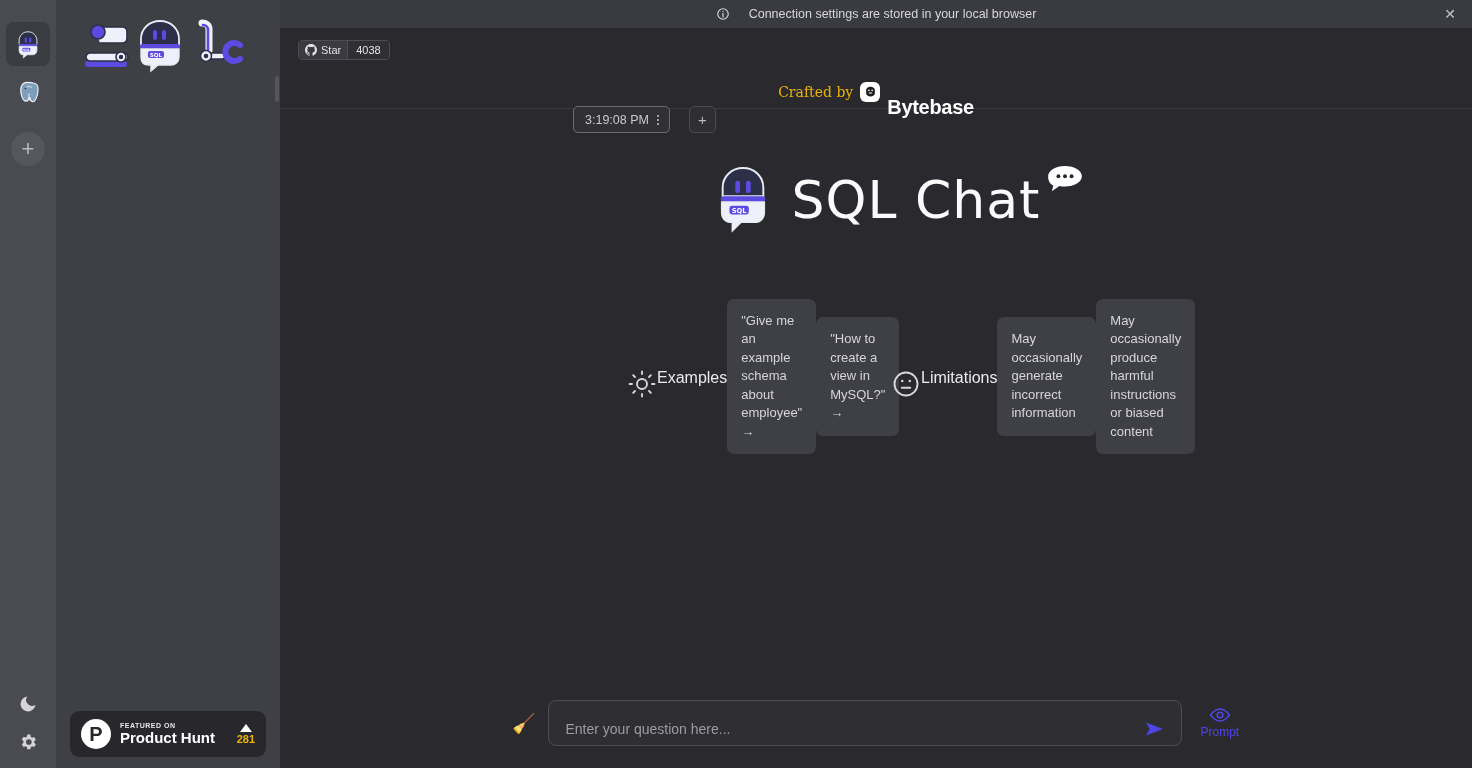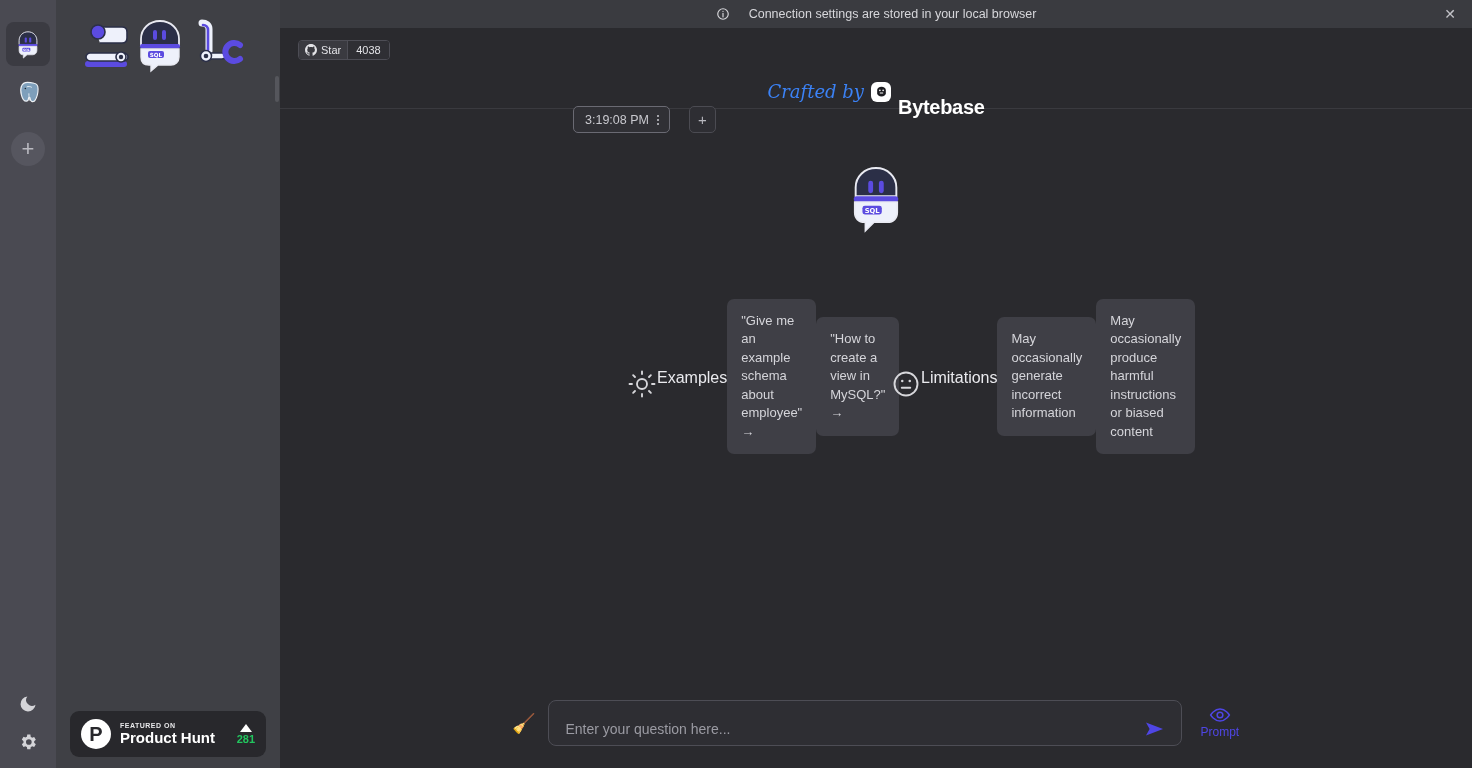--- a/index.html
+++ b/index.html
@@ -65,21 +65,21 @@
   }
   .ph-logo {
     width: 30px; height: 30px; border-radius: 50%;
     background: #ffffff; color: #28282c;
     display: flex; align-items: center; justify-content: center;
     font-size: 20px; font-weight: bold; line-height: 1;
   }
   .ph-text { flex: 1 1 auto; }
   .ph-kicker { font-size: 7px; letter-spacing: .5px; font-weight: bold; color: #e8e8ea; }
   .ph-name { font-size: 15px; font-weight: bold; color: #ffffff; line-height: 1.15; }
-  .ph-vote { text-align: center; color: #22c55e; }
+  .ph-vote { text-align: center; color: #eab308; }
   .ph-tri {
     width: 0; height: 0; margin: 0 auto 1px;
     border-left: 6px solid transparent; border-right: 6px solid transparent;
     border-bottom: 8px solid #ffffff;
   }
   .ph-count { font-size: 11px; font-weight: bold; }
 
   
   .main { flex: 1 1 auto; height: 768px; display: flex; flex-direction: column; background: #2a2a2e; }
 
@@ -107,21 +107,21 @@
   }
   .star-count {
     display: flex; align-items: center;
     background: #2f2f34; color: #e3e3e7; padding: 0 8px;
     border-left: 1px solid #4d4d55;
   }
   .crafted {
     position: absolute; left: 0; right: 0; top: 36px;
     display: flex; align-items: center; justify-content: center; gap: 7px;
   }
-  .crafted-by { font-family: "DejaVu Serif", serif; font-style: italic; font-size: 18px; color: #3b82f6; }
+  .crafted-by { font-family: "DejaVu Serif", serif; font-size: 14px; color: #eab308; }
   .bb-mark {
     width: 20px; height: 20px; border-radius: 6px; background: #ffffff;
     display: flex; align-items: center; justify-content: center;
   }
   .bb-name { font-size: 20px; font-weight: bold; color: #ffffff; letter-spacing: -0.3px; margin-top: 32px; }
 
   .tabs { position: absolute; left: 293px; top: 78px; display: flex; align-items: center; gap: 19px; }
   .tab {
     height: 27px; border: 1px solid #6a6a73; border-radius: 5px;
     background: #303035; display: flex; align-items: center; gap: 6px;
@@ -331,20 +331,29 @@
       <div class="hero">
         <svg width="62" height="72" viewBox="0 0 64 74">
           <path d="M32 4c12 0 21 9 21 20v9H11v-9C11 13 20 4 32 4z" fill="#2b2f47" stroke="#e9eaf2" stroke-width="2"></path>
           <rect x="24" y="17" width="5" height="13" rx="2.5" fill="#5b4be0"></rect>
           <rect x="35" y="17" width="5" height="13" rx="2.5" fill="#5b4be0"></rect>
           <rect x="9" y="33" width="46" height="6" rx="3" fill="#5b4be0"></rect>
           <path d="M10 39h44v11c0 6-4 10-10 10H30l-9 9v-9h-1c-6 0-10-4-10-10V39z" fill="#eef1fb" stroke="#e9eaf2" stroke-width="1.6"></path>
           <rect x="18" y="43" width="20" height="9" rx="2.5" fill="#5b4be0"></rect>
           <text x="28" y="50" font-size="7" fill="#ffffff" text-anchor="middle" font-family="DejaVu Sans, sans-serif" font-weight="bold">SQL</text>
         </svg>
+        <div class="hero-title">
+          <span>SQL Chat</span>
+          <svg class="hero-bubble" width="38" height="30" viewBox="0 0 40 32">
+            <path d="M20 2c10 0 18 5 18 11s-8 11-18 11c-2 0-4-.2-6-.6L6 29l1.5-6C3.5 21 2 17.5 2 13 2 7 10 2 20 2z" fill="#ffffff"></path>
+            <circle cx="13" cy="13" r="2.1" fill="#2a2a2e"></circle>
+              <circle cx="20" cy="13" r="2.1" fill="#2a2a2e"></circle>
+              <circle cx="27" cy="13" r="2.1" fill="#2a2a2e"></circle>
+          </svg>
+        </div>
       </div>
 
       <div class="cols">
 
         <div class="col">
           <div class="col-icon">
             <svg width="30" height="30" viewBox="0 0 24 24" fill="none" stroke="#d7d7db" stroke-width="1.5" stroke-linecap="round">
               <circle cx="12" cy="12" r="4"></circle>
               <path d="M12 2v2M12 20v2M2 12h2M20 12h2M4.9 4.9l1.5 1.5M17.6 17.6l1.5 1.5M19.1 4.9l-1.5 1.5M6.4 17.6l-1.5 1.5"></path>
             </svg>

